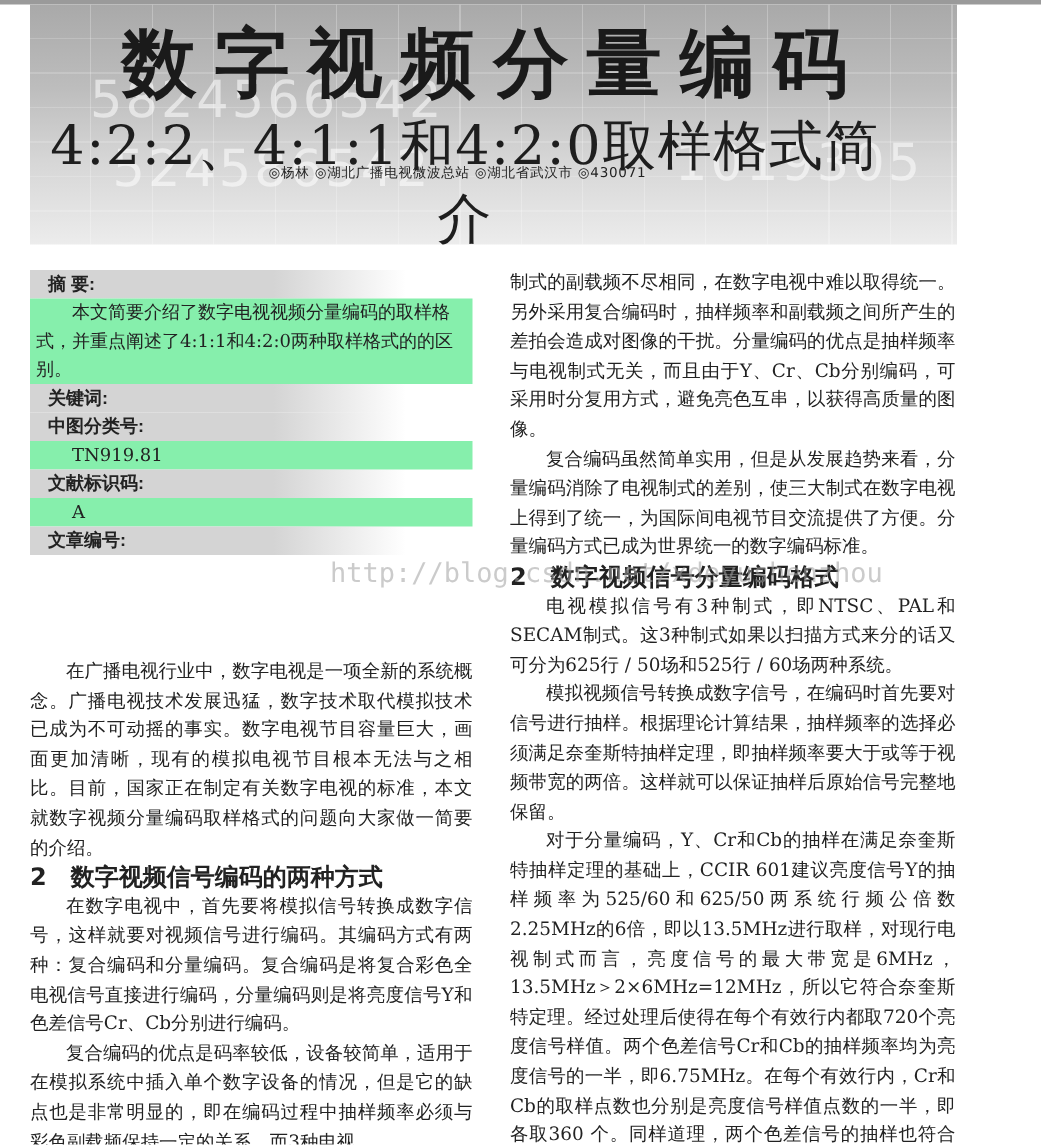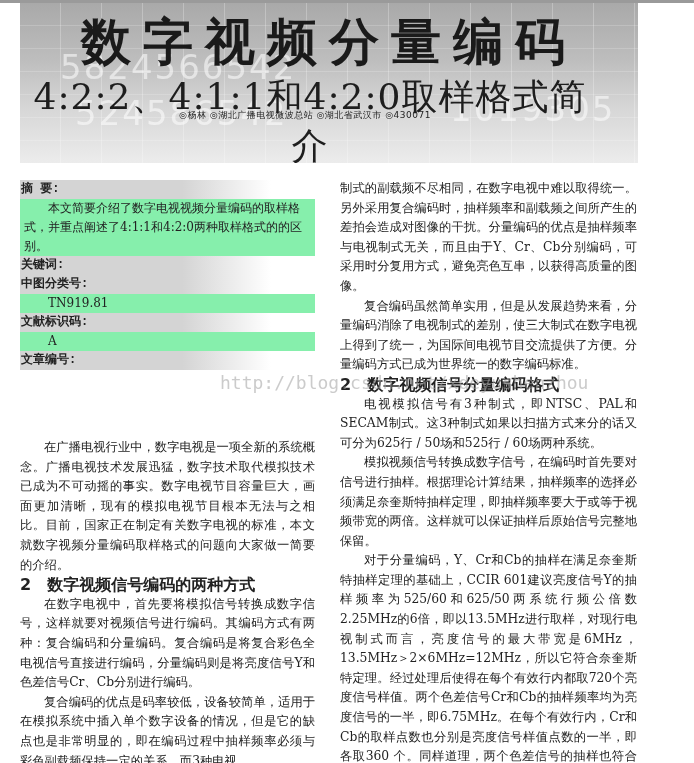--- a/index.html
+++ b/index.html
@@ -19,22 +19,22 @@
   .bgnum.n2{left:55px;top:90px;}
   .bgnum.n3{left:430px;top:86px;}
   .title{position:absolute;left:0;width:618px;top:6px;text-align:center;
      font-family:"DejaVu Serif",serif;font-weight:bold;font-size:50px;letter-spacing:12px;color:#1a1a1a;}
   .subtitle{position:absolute;left:0;width:580px;top:70px;text-align:center;
      font-family:"DejaVu Serif",serif;font-size:36px;color:#1e1e1e;letter-spacing:1px;}
   .author{position:absolute;left:0;width:570px;top:106px;text-align:center;
      font-family:"DejaVu Sans",sans-serif;font-size:9px;color:#222;letter-spacing:0.5px;}
 
   .abstract{position:absolute;left:20px;top:180px;width:295px;font-size:12px;line-height:19px;}
-  .ab-label{font-family:Liberation Mono, monospace;font-weight:bold;font-size:12px;
-     height:19px;line-height:19px;padding-left:1px;
+  .ab-label{font-family:Liberation Sans, sans-serif;font-weight:bold;font-size:12px;
+     height:19px;line-height:19px;padding-left:12px;
      background:linear-gradient(90deg,#d4d4d4 0%,#d4d4d4 55%,rgba(255,255,255,0) 85%);}
   .ab-body{background:#86efac;padding:0 4px 0 4px;}
   .ab-body.indent p{margin:0;text-indent:24px;}
   .ab-body .kv{padding-left:24px;}
   .ab-body p{margin:0;}
 
   .col{position:absolute;font-size:12.3px;line-height:19.6px;text-align:justify;}
   .col p{margin:0;text-indent:24px;}
   .col p.noindent{text-indent:0;}
   .col h3{margin:0;font-family:"DejaVu Sans",sans-serif;font-size:16px;font-weight:bold;line-height:19.6px;}

